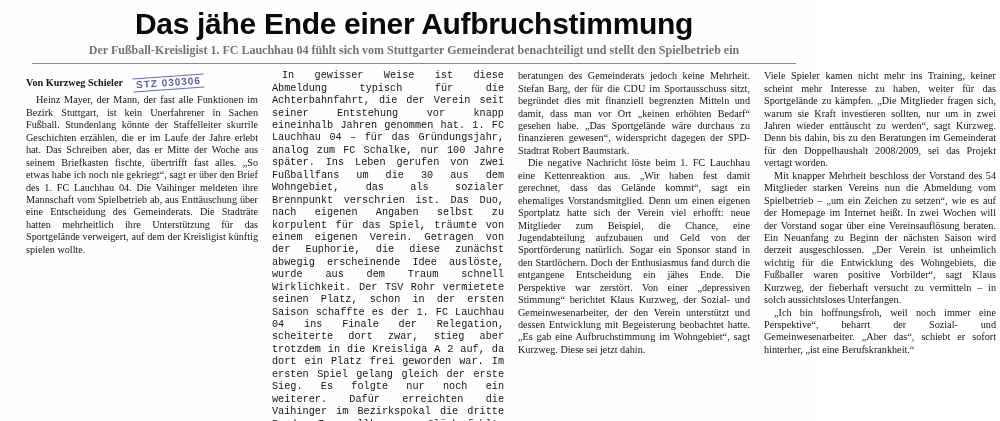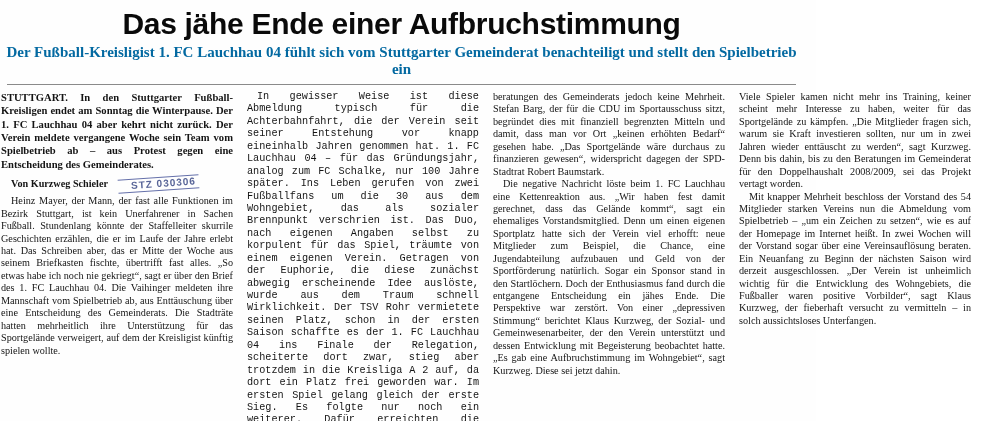--- a/index.html
+++ b/index.html
@@ -12,41 +12,41 @@
     height: 421px;
     overflow: hidden;
     font-family: "Liberation Serif", serif;
     color: #111111;
   }
   .page {
     position: relative;
     width: 816px;
     height: 421px;
     box-sizing: border-box;
-    padding: 6px 14px 4px 1px;
+    padding: 6px 14px 4px 26px;
     background: #fefefe;
   }
   .headline {
     text-align: center;
     font-family: "Liberation Sans", sans-serif;
     font-weight: bold;
     font-size: 30px;
     letter-spacing: -0.3px;
     line-height: 1.05;
     margin: 2px 0 4px 0;
     color: #0a0a0a;
   }
   .subhead {
     text-align: center;
     font-family: "Liberation Serif", serif;
     font-weight: bold;
-    font-size: 15px;
+    font-size: 12px;
     line-height: 1.15;
     margin: 0 0 6px 0;
-    color: #0369a1;
+    color: #737373;
   }
   .rule {
     border: 0;
     border-top: 1px solid #8a8a8a;
     margin: 4px 6px 6px 6px;
   }
   .columns {
     display: flex;
     gap: 14px;
     align-items: flex-start;
@@ -102,35 +102,35 @@
 
 <div class="page">
 
   <h1 class="headline">Das jähe Ende einer Aufbruchstimmung</h1>
   <div class="subhead">Der Fußball-Kreisligist 1. FC Lauchhau 04 fühlt sich vom Stuttgarter Gemeinderat benachteiligt und stellt den Spielbetrieb ein</div>
   <hr class="rule">
 
   <div class="columns">
 
     <div class="col">
-      <p class="lead">STUTTGART. In den Stuttgarter Fußball-Kreisligen endet am Sonntag die Winterpause. Der 1. FC Lauchhau 04 aber kehrt nicht zurück. Der Verein meldete vergangene Woche sein Team vom Spielbetrieb ab – aus Protest gegen eine Entscheidung des Gemeinderates.</p>
       <p class="byline">
         <span>Von Kurzweg Schieler</span><span class="stamp">STZ 030306</span>
       </p>
       <p>Heinz Mayer, der Mann, der fast alle Funktionen im Bezirk Stuttgart, ist kein Unerfahrener in Sachen Fußball. Stundenlang könnte der Staffelleiter skurrile Geschichten erzählen, die er im Laufe der Jahre erlebt hat. Das Schreiben aber, das er Mitte der Woche aus seinem Briefkasten fischte, übertrifft fast alles. „So etwas habe ich noch nie gekriegt“, sagt er über den Brief des 1. FC Lauchhau 04. Die Vaihinger meldeten ihre Mannschaft vom Spielbetrieb ab, aus Enttäuschung über eine Entscheidung des Gemeinderats. Die Stadträte hatten mehrheitlich ihre Unterstützung für das Sportgelände verweigert, auf dem der Kreisligist künftig spielen wollte.</p>
     </div>
 
     <div class="col">
       <p class="indent-first">In gewisser Weise ist diese Abmeldung typisch für die Achterbahnfahrt, die der Verein seit seiner Entstehung vor knapp eineinhalb Jahren genommen hat. 1. FC Lauchhau 04 – für das Gründungsjahr, analog zum FC Schalke, nur 100 Jahre später. Ins Leben gerufen von zwei Fußballfans um die 30 aus dem Wohngebiet, das als sozialer Brennpunkt verschrien ist. Das Duo, nach eigenen Angaben selbst zu korpulent für das Spiel, träumte von einem eigenen Verein. Getragen von der Euphorie, die diese zunächst abwegig erscheinende Idee auslöste, wurde aus dem Traum schnell Wirklichkeit. Der TSV Rohr vermietete seinen Platz, schon in der ersten Saison schaffte es der 1. FC Lauchhau 04 ins Finale der Relegation, scheiterte dort zwar, stieg aber trotzdem in die Kreisliga A 2 auf, da dort ein Platz frei geworden war. Im ersten Spiel gelang gleich der erste Sieg. Es folgte nur noch ein weiterer. Dafür erreichten die Vaihinger im Bezirkspokal die dritte Runde. Zum vollkommenen Glück fehlte nur noch eines: ein eigener Sportplatz.</p>
     </div>
 
     <div class="col">
       <p>beratungen des Gemeinderats jedoch keine Mehrheit. Stefan Barg, der für die CDU im Sportausschuss sitzt, begründet dies mit finanziell begrenzten Mitteln und damit, dass man vor Ort „keinen erhöhten Bedarf“ gesehen habe. „Das Sportgelände wäre durchaus zu finanzieren gewesen“, widerspricht dagegen der SPD-Stadtrat Robert Baumstark.</p>
       <p>Die negative Nachricht löste beim 1. FC Lauchhau eine Kettenreaktion aus. „Wir haben fest damit gerechnet, dass das Gelände kommt“, sagt ein ehemaliges Vorstandsmitglied. Denn um einen eigenen Sportplatz hatte sich der Verein viel erhofft: neue Mitglieder zum Beispiel, die Chance, eine Jugendabteilung aufzubauen und Geld von der Sportförderung natürlich. Sogar ein Sponsor stand in den Startlöchern. Doch der Enthusiasmus fand durch die entgangene Entscheidung ein jähes Ende. Die Perspektive war zerstört. Von einer „depressiven Stimmung“ berichtet Klaus Kurzweg, der Sozial- und Gemeinwesenarbeiter, der den Verein unterstützt und dessen Entwicklung mit Begeisterung beobachtet hatte. „Es gab eine Aufbruchstimmung im Wohngebiet“, sagt Kurzweg. Diese sei jetzt dahin.</p>
     </div>
 
     <div class="col">
       <p>Viele Spieler kamen nicht mehr ins Training, keiner scheint mehr Interesse zu haben, weiter für das Sportgelände zu kämpfen. „Die Mitglieder fragen sich, warum sie Kraft investieren sollten, nur um in zwei Jahren wieder enttäuscht zu werden“, sagt Kurzweg. Denn bis dahin, bis zu den Beratungen im Gemeinderat für den Doppelhaushalt 2008/2009, sei das Projekt vertagt worden.</p>
       <p>Mit knapper Mehrheit beschloss der Vorstand des 54 Mitglieder starken Vereins nun die Abmeldung vom Spielbetrieb – „um ein Zeichen zu setzen“, wie es auf der Homepage im Internet heißt. In zwei Wochen will der Vorstand sogar über eine Vereinsauflösung beraten. Ein Neuanfang zu Beginn der nächsten Saison wird derzeit ausgeschlossen. „Der Verein ist unheimlich wichtig für die Entwicklung des Wohngebiets, die Fußballer waren positive Vorbilder“, sagt Klaus Kurzweg, der fieberhaft versucht zu vermitteln – in solch aussichtsloses Unterfangen.</p>
+      <p>„Ich bin hoffnungsfroh, weil noch immer eine Perspektive“, beharrt der Sozial- und Gemeinwesenarbeiter. „Aber das“, schiebt er sofort hinterher, „ist eine Berufskrankheit.“</p>
     </div>
 
   </div>
 </div>
 
 </body></html>

